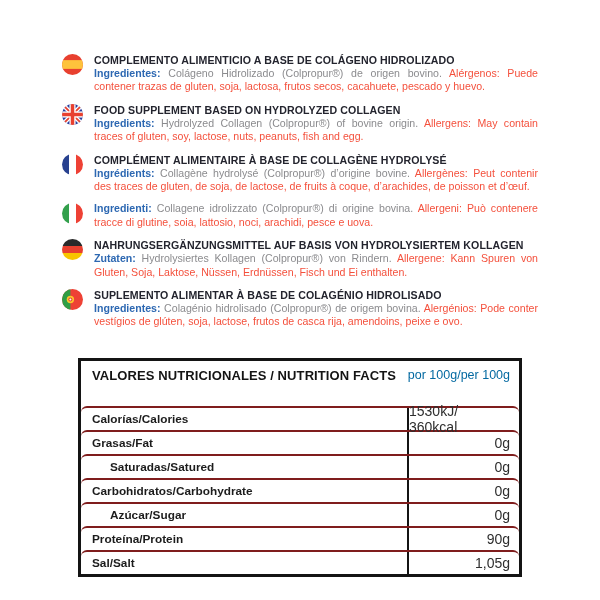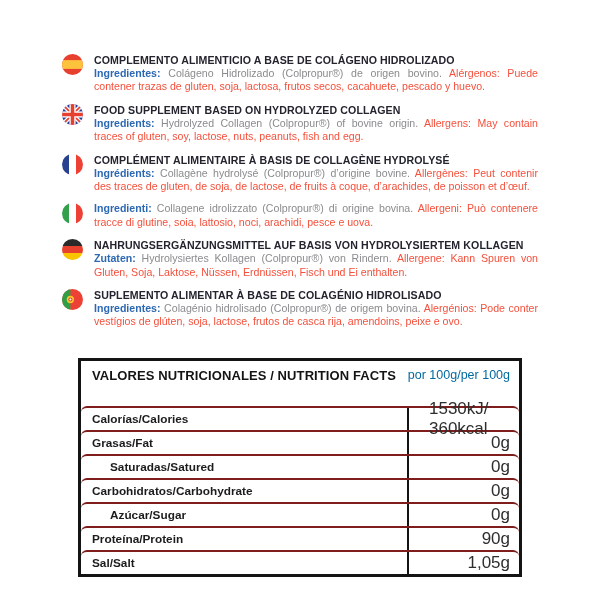--- a/index.html
+++ b/index.html
@@ -45,21 +45,21 @@
   .nheader .nh-unit { font-size: 12.5px; color: #0369a1; }
   .nrow { display: flex; border-top: 2px solid #7f1d1d; height: 22px; border-radius: 6px; }
   .nrow .lbl {
     flex: 1; display: flex; align-items: center; padding-left: 11px;
     font-size: 11.8px; font-weight: bold; color: #1c1c1c;
   }
   .nrow.indent .lbl { padding-left: 29px; }
   .nrow .val {
     width: 112px; box-sizing: border-box; border-left: 2px solid #141414;
     display: flex; align-items: center; justify-content: flex-end;
-    padding-right: 9px; font-size: 17px; color: #2e2e2e; padding-left: 20px;
+    padding-right: 9px; font-size: 14px; color: #2e2e2e;
   }
 </style>
 </head>
 <body>
 
 <div class="page">
 
   <div class="sections" id="sections">
     <div class="section">
       <div class="flag">
@@ -123,21 +123,21 @@
               </clipPath>
             </defs>
             <g clip-path="url(#ffr)">
               <rect width="8" height="24" fill="#28418f"></rect>
               <rect x="8" width="8" height="24" fill="#ffffff"></rect>
               <rect x="16" width="8" height="24" fill="#ee4135"></rect>
             </g>
           </svg>
         </div>
       <div class="sec-text">
-        <div class="sec-title">COMPLÉMENT ALIMENTAIRE À BASIS DE COLLAGÈNE HYDROLYSÉ</div>
+        <div class="sec-title">COMPLÉMENT ALIMENTAIRE À BASE DE COLLAGÈNE HYDROLYSÉ</div>
         <div class="sec-body">
           <span class="ing-label">Ingrédients:</span>
           <span class="ing-text">Collagène hydrolysé (Colpropur®) d’origine bovine.</span>
           <span class="allergens">Allergènes: Peut contenir des traces de gluten, de soja, de lactose, de fruits à coque, d’arachides, de poisson et d’œuf.</span>
         </div>
       </div>
     </div>
 
     <div class="section">
       <div class="flag">

